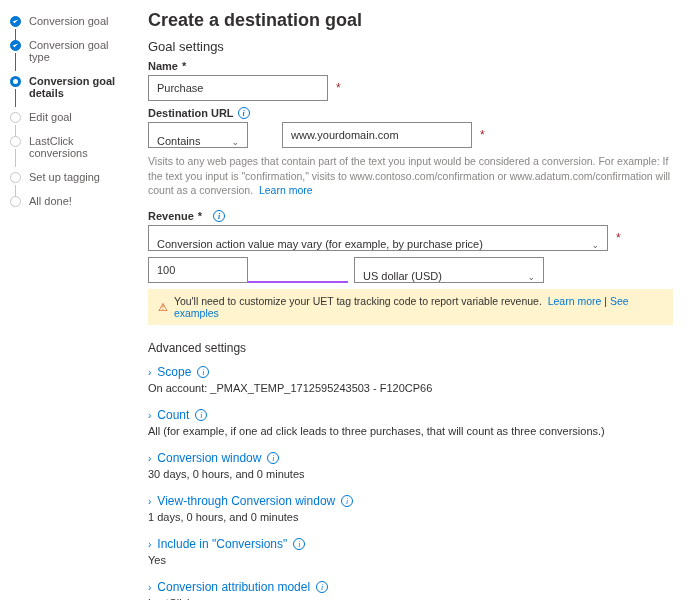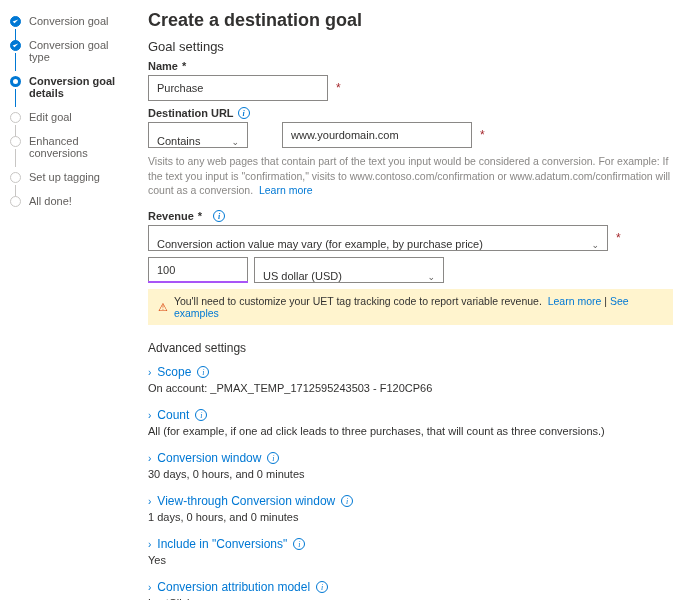--- a/index.html
+++ b/index.html
@@ -62,21 +62,21 @@
     <div class="step active">
         <span class="step-dot"></span>
         <span>Conversion goal details</span>
       </div>
     <div class="step">
         <span class="step-dot"></span>
         <span>Edit goal</span>
       </div>
     <div class="step">
         <span class="step-dot"></span>
-        <span>Enhanced conversions</span>
+        <span>LastClick conversions</span>
       </div>
     <div class="step">
         <span class="step-dot"></span>
         <span>Set up tagging</span>
       </div>
     <div class="step">
         <span class="step-dot"></span>
         <span>All done!</span>
       </div>
   </div>
@@ -110,21 +110,21 @@
 
     <div class="field-label"><span>Revenue</span><span class="req"> *</span>&nbsp;<span class="info-icon">i</span></div>
     <div class="row">
       <div class="select-box row-revenue">
           <span>Conversion action value may vary (for example, by purchase price)</span>
           <span class="chev">⌄</span>
         </div>
         <span class="req-star">*</span>
     </div>
     <div class="row">
-      <div style="display:flex;flex-direction:column">
+      <div style="display:flex;">
         <input type="text" style="width: 100px;" value="100">
         <span class="purple-line"></span>
       </div>
       <div class="select-box" style="width:190px">
           <span>US dollar (USD)</span>
           <span class="chev">⌄</span>
         </div>
     </div>
 
     <div class="warn">

